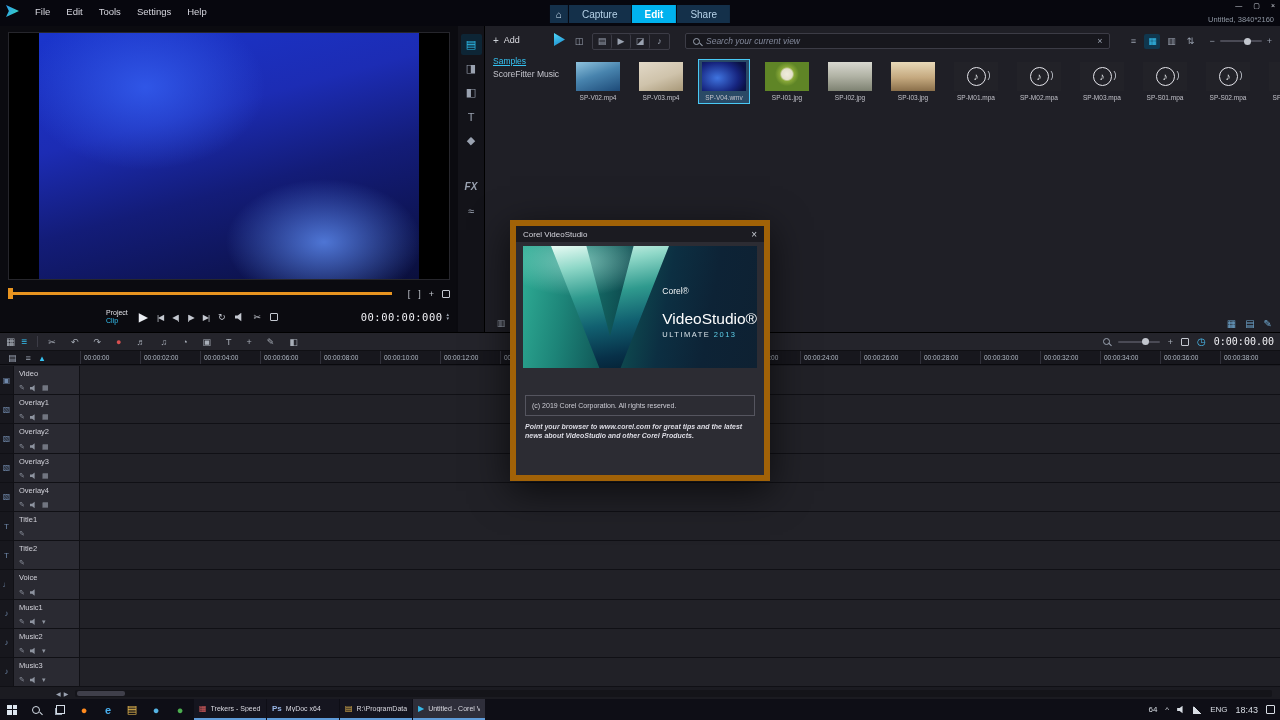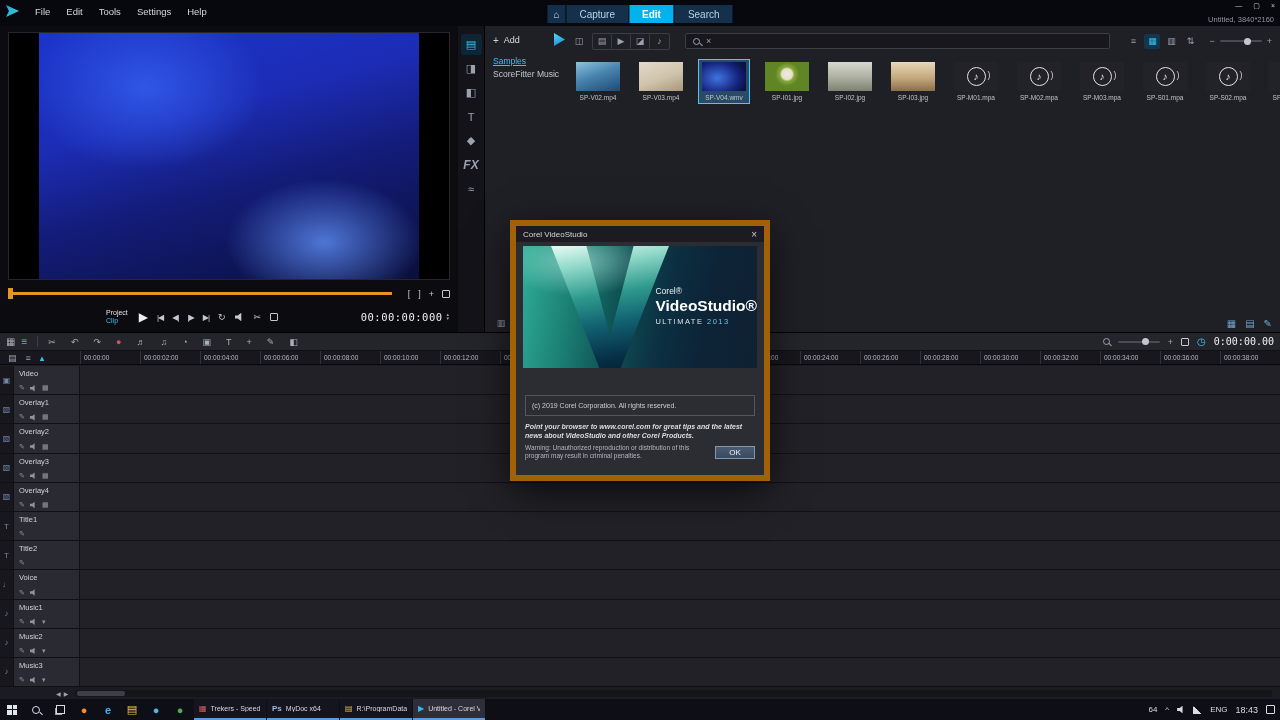--- a/index.html
+++ b/index.html
@@ -43,21 +43,21 @@
   .pv-time {margin-left:auto; display:flex; align-items:center; gap:3px;}
   .pv-timecode {font-family:"DejaVu Sans Mono",monospace; font-size:10.5px; color:#f2f2f6; letter-spacing:.5px;}
   .spins {display:flex; flex-direction:column; font-size:4.5px; color:#9aa2ae; line-height:4.5px;}
   .spk-lg {width:10px; height:9px; background:#c4c8d0; clip-path:polygon(0 32%,32% 32%,68% 4%,68% 96%,32% 68%,0 68%);}
   .enl {width:8px; height:8px; border:1px solid #c4c8d0; border-radius:1px;}
 
   
   .nav {position:absolute; left:458px; top:26px; width:26px; height:306px; background:#131319; display:flex; flex-direction:column; align-items:center; padding-top:8px; gap:3px;}
   .nav-item {width:21px; height:21px; display:flex; align-items:center; justify-content:center; color:#9aa2b0; font-size:11px; border-radius:2px;}
   .nav-item.active {color:#2fc4f4; background:#0d2535;}
-  .nav-item[data-name="filter-icon"] {font-size:12px; font-weight:bold; font-style:italic;}
+  .nav-item[data-name="filter-icon"] {font-size:10px; font-weight:bold; font-style:italic;margin-top:22px;}
 
   
   .library {position:absolute; left:484px; top:26px; width:796px; height:306px; background:#1f1f26; border-left:1px solid #000;}
   .lib-left {position:absolute; left:0; top:0; width:80px; bottom:18px; padding:6px 0 0 8px;}
   .add-row {display:flex; align-items:center; gap:5px; height:16px; color:#dcdce2; font-size:9px; position:relative;}
   .add-plus {font-size:10px; color:#cfd3da;}
   .flag {position:absolute; right:0; top:1px; width:11px; height:13px; background:linear-gradient(160deg,#4fd8fa,#1a86c8); clip-path:polygon(0 0,100% 50%,0 100%);}
   .folder-list {margin-top:8px; display:flex; flex-direction:column; gap:3px;}
   .folder-item {font-size:8.5px; color:#c6c6ce;}
   .folder-item.selected {color:#35c2f2;text-decoration:underline;}
@@ -124,21 +124,21 @@
   
   .dialog {position:absolute; left:510px; top:220px; width:260px; height:261px; background:#2c2c33; border:6px solid #a16207; box-shadow:0 10px 36px rgba(0,0,0,.65); z-index:50;}
   .dlg-title {height:16px; background:#1b1b21; display:flex; align-items:center; padding:0 7px; font-size:8px; color:#d4d4dc;}
   .dlg-close {margin-left:auto; font-size:10px; color:#c8ccd4;}
   .dlg-splash {position:relative; margin:4px 7px 0; height:122px; overflow:hidden; background:linear-gradient(100deg,#2fae96 0%,#1d8478 20%,#0e4f52 42%,#0c2f42 60%,#0d2336 78%,#0e2132 100%);}
   .dlg-splash::before {content:""; position:absolute; left:-20px; top:-20px; width:150px; height:70px; background:radial-gradient(closest-side, rgba(210,255,244,.5), rgba(210,255,244,0));}
   .splash-v {position:absolute; left:28px; top:0; width:118px; height:122px; clip-path:polygon(0 0,30% 0,50% 74%,70% 0,100% 0,59% 100%,41% 100%); background:linear-gradient(170deg,#e8fbf4 0%,#8fd8c8 18%,#2f9a8e 40%,#116070 62%,#073048 85%,#041e30 100%);}
   .splash-v::after {content:""; position:absolute; left:46px; top:24px; width:20px; height:30px; background:radial-gradient(closest-side, rgba(8,18,28,.85), rgba(8,18,28,0));}
   .splash-brand {position:absolute; right:0; top:40px; color:#fff;}
   .sb-corel {font-size:8.5px; color:#f0f4f6;}
-  .sb-vs {font-size:15.5px; font-weight:bold; margin-top:1px; color:#fff;}
+  .sb-vs {font-size:15.5px; font-weight:normal; margin-top:14px; color:#fff;}
   .sb-ed {margin-top:2px; font-size:7.5px; letter-spacing:1.5px; color:#d8e2e8;}
   .sb-year {color:#5fd0ea;}
   .dlg-info {padding:6px 9px 0;}
   .ver-row {display:flex; justify-content:space-between;}
   .ver-left .v1 {font-size:7.5px; font-weight:bold; color:#e6e6ec;}
   .ver-left .v2 {font-size:7px; color:#c2c2cc; margin-top:2px;}
   .ver-right {text-align:right; font-size:6.5px; color:#c2c2cc; line-height:8px;}
   .copy-box {margin-top:21px; border:1px solid #55555f; padding:6px; font-size:7px; color:#ccccd4;}
   .promo {margin-top:6px; font-size:7px; font-weight:bold; font-style:italic; color:#dcdce4; line-height:9px;}
   .warn-row {margin-top:4px; display:flex; align-items:flex-end; gap:10px;}
@@ -182,21 +182,21 @@
           <span class="menu-item" data-name="menu-settings">Settings</span>
           <span class="menu-item" data-name="menu-help">Help</span>
         </div>
     </div>
     <div class="mb-tabs" data-name="mode-tabs">
       <div class="home-btn" data-name="home-icon">⌂</div>
       <div class="tabs-host">
 
       <div class="tab" data-name="tab-capture">Capture</div>
           <div class="tab active" data-name="tab-edit">Edit</div>
-          <div class="tab" data-name="tab-share">Search</div>
+          <div class="tab" data-name="tab-share">Share</div>
         </div>
     </div>
     <div class="win-controls" data-name="window-controls">
       <span data-name="minimize-icon">—</span>
       <span data-name="maximize-icon">▢</span>
       <span data-name="close-icon">×</span>
     </div>
     <div class="window-title" data-name="project-title">Untitled, 3840*2160</div>
   </div>
 
@@ -267,20 +267,21 @@
         <span class="ltb-icon" data-name="library-nav-toggle-icon">◫</span>
         <div class="fgroup">
 
         <span class="ltb-icon" data-name="all-media-filter-icon">▤</span>
             <span class="ltb-icon" data-name="video-filter-icon">▶</span>
             <span class="ltb-icon" data-name="photo-filter-icon">◪</span>
             <span class="ltb-icon" data-name="audio-filter-icon">♪</span>
           </div>
         <div class="search-box" data-name="library-search">
           <span class="mag" data-name="search-icon"></span>
+          <input data-name="search-input" placeholder="Search your current view" style="">
           <span class="search-clear" data-name="clear-search-icon">×</span>
         </div>
         <div class="view-icons">
 
         <span class="ltb-icon" data-name="list-view-icon">≡</span>
             <span class="ltb-icon active" data-name="thumbnail-view-icon">▦</span>
             <span class="ltb-icon" data-name="detail-view-icon">▥</span>
             <span class="ltb-icon" data-name="sort-icon">⇅</span>
           </div>
         <div class="zoom-ctrl" data-name="thumbnail-zoom">
@@ -622,24 +623,20 @@
         <div class="sb-corel" data-name="brand-corel">Corel®</div>
         <div class="sb-vs" data-name="brand-videostudio">VideoStudio®</div>
         <div class="sb-ed" data-name="brand-edition">
           <span>ULTIMATE</span> <span class="sb-year">2013</span>
         </div>
       </div>
     </div>
     <div class="dlg-info" data-name="dialog-info">
       <div class="copy-box" data-name="copyright-box">(c) 2019 Corel Corporation.  All rights reserved.</div>
       <div class="promo" data-name="promo-text">Point your browser to www.corel.com for great tips and the latest news about VideoStudio and other Corel Products.</div>
-      <div class="warn-row">
-        <div class="warning" data-name="warning-text">Warning: Unauthorized reproduction or distribution of this program may result in criminal penalties.</div>
-        <div class="ok-btn" data-name="ok-button">OK</div>
-      </div>
     </div>
   </div>
 
   <div class="taskbar" data-name="windows-taskbar">
     <div class="tb-icon" data-name="start-button">
       <div class="win-logo" data-name="windows-logo-icon">
           <span></span>
           <span></span>
           <span></span>
           <span></span>

